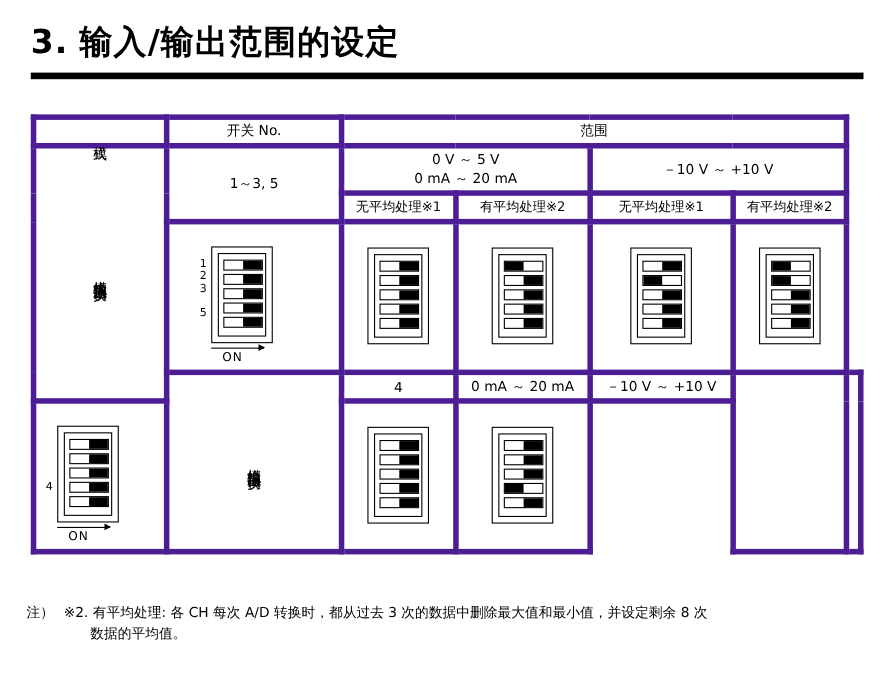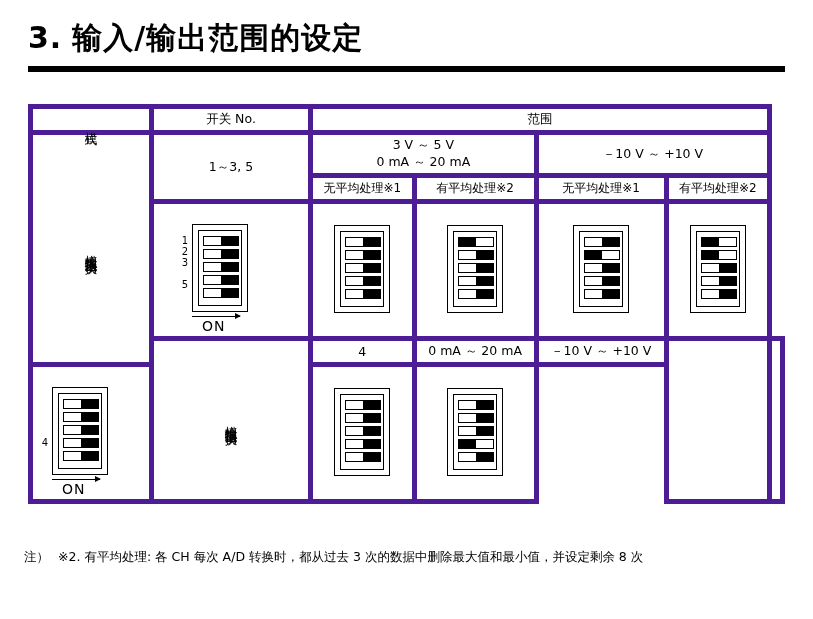--- a/index.html
+++ b/index.html
@@ -93,21 +93,21 @@
 
   .labels{
     position:absolute;
     font-size:10px;
     line-height:1;
     text-align:right;
   }
   .labels div{height:11px;}
   .onlabel{
     position:absolute;
-    font-size:14px;
+    font-size:11px;
     letter-spacing:1px;
   }
   .arrow{
     position:absolute;
     height:1px;background:#000;
   }
   .arrow:after{
     content:"";position:absolute;right:-1px;top:-3px;
     border-left:6px solid #000;
     border-top:3.5px solid transparent;
@@ -148,21 +148,21 @@
         <td class="sw-col">开关 No.</td>
         <td colspan="4">范围</td>
       </tr>
 
       <tr>
         <td class="mode-cell" rowspan="4">
           <span class="vert">模拟输入范围切换</span>
         </td>
         <td rowspan="2">1～3, 5</td>
         <td colspan="2" class="range-head">
-          <div>3 V  ～  5 V</div>
+          <div>0 V  ～  5 V</div>
           <div>0 mA  ～  20 mA</div>
         </td>
         <td colspan="2" class="range-head">
           <div>－10 V  ～  +10 V</div>
         </td>
       </tr>
 
       <tr class="r2">
         <td class="sub-head">无平均处理※1</td>
         <td class="sub-head">有平均处理※2</td>
@@ -382,16 +382,17 @@
     </tbody>
   </table>
 
   <div class="notes">
     <span class="lead">注）</span>
     <div class="body">
       <div class="ln">
         <span>※2.</span>
         <span>有平均处理: 各 CH 每次 A/D 转换时，都从过去 3 次的数据中删除最大值和最小值，并设定剩余 8 次</span>
       </div>
+      <div class="ln indent">数据的平均值。</div>
     </div>
   </div>
 
 </div>
 
 </body></html>

